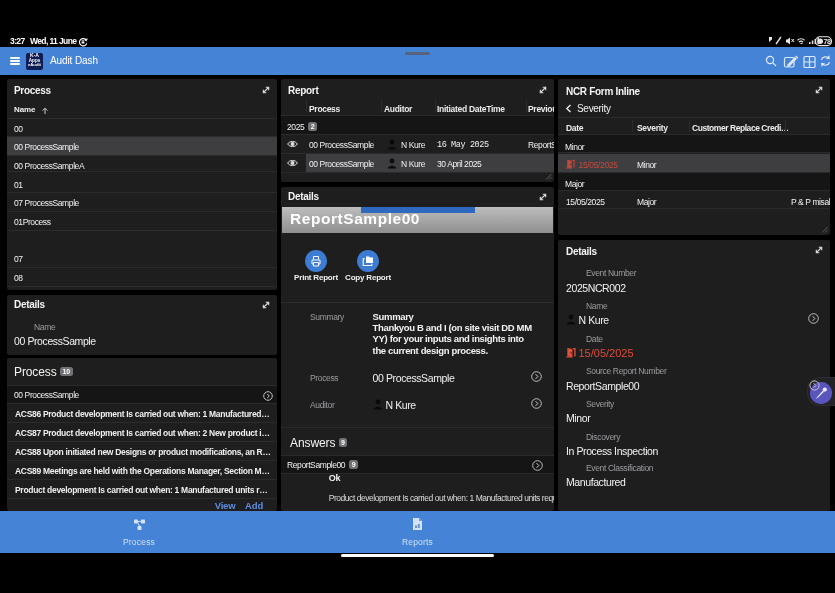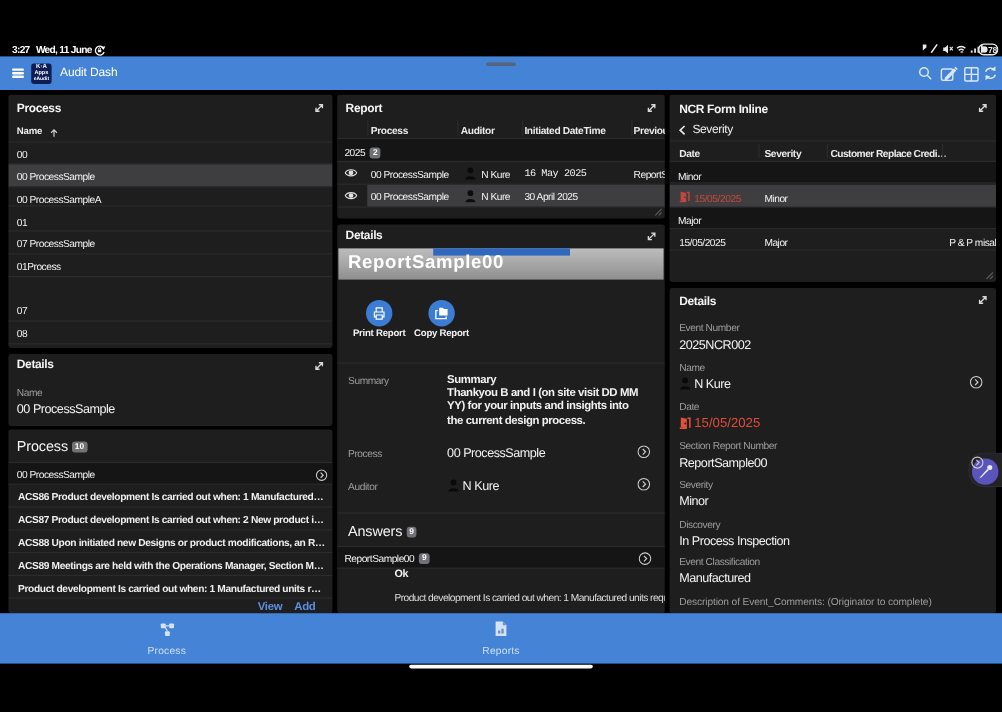--- a/index.html
+++ b/index.html
@@ -1,20 +1,20 @@
 <!DOCTYPE html>
 <html><head>
 <meta charset="utf-8">
 <style>
 *{margin:0;padding:0;box-sizing:border-box;font-family:"Liberation Sans",sans-serif;}
 html,body{width:835px;height:593px;background:#000;overflow:hidden;position:relative;}
 .abs{position:absolute;}
 .card{position:absolute;background:#1e1e1f;border-radius:2px;overflow:hidden;}
 .hdr{position:absolute;left:7px;font-weight:bold;font-size:10px;letter-spacing:-.3px;color:#f4f4f4;}
-.lbl{color:#9d9da1;font-size:8.5px;letter-spacing:-.35px;}
+.lbl{color:#9d9da1;font-size:8.5px;letter-spacing:-.35px;margin-left:20px;}
 .val{color:#f2f2f3;font-size:10.5px;letter-spacing:-.4px;}
 .rtx{color:#f2f2f3;font-size:8.5px;letter-spacing:-.4px;}
 .badge{display:inline-block;background:#717276;color:#fff;font-size:7px;font-weight:bold;border-radius:2.5px;padding:1px 2.5px;vertical-align:1px;letter-spacing:0;}
 .rowline{border-bottom:1px solid #2b2b2d;}
 svg{display:block;}
 .acsrow span{position:absolute;left:8px;top:5px;font-size:8.5px;font-weight:bold;letter-spacing:-.3px;color:#f0f0f1;white-space:nowrap;overflow:hidden;text-overflow:ellipsis;max-width:256px;display:block;}
 .circarrow{position:absolute;}
 .grouprow{background:#151516;}
 .colh{top:5.5px;font-size:8.5px;font-weight:bold;color:#ececec;letter-spacing:-.3px;white-space:nowrap;}
 .colsep{top:2px;bottom:2px;width:1px;background:#2b2b2d;}
@@ -323,29 +323,28 @@
       <path d="M4.6 3.2 L6.9 5.5 L4.6 7.8" stroke="#cfcfcf" stroke-width="1" fill="none"></path>
     </svg>
   <div class="abs lbl" style="left:8px;top:93.5px;">Date</div>
   <svg class="abs" style="left:8px;top:106.5px;" width="11" height="11" viewBox="0 0 10 10">
       <path d="M1.2 0.8 L5.8 1.8 L5.8 9.4 L1.2 7.9 Z" fill="#e0503c"></path>
       <circle cx="4.6" cy="5.4" r="0.7" fill="#1e1e1f"></circle>
       <path d="M6.3 1.4 H8.1 V8.6" stroke="#e0503c" stroke-width="1.2" fill="none"></path>
       <path d="M0.4 8.9 H5.8" stroke="#e0503c" stroke-width="1.2" fill="none"></path>
     </svg>
   <div class="abs" style="left:20.5px;top:107px;font-size:11px;letter-spacing:0;color:#e04a38;">15/05/2025</div>
-  <div class="abs lbl" style="left:8px;top:126px;">Section Report Number</div>
+  <div class="abs lbl" style="left:8px;top:126px;">Source Report Number</div>
   <div class="abs val" style="left:8px;top:140px;">ReportSample00</div>
   <div class="abs lbl" style="left:8px;top:159px;">Severity</div>
   <div class="abs val" style="left:8px;top:172px;">Minor</div>
   <div class="abs lbl" style="left:8px;top:191.5px;">Discovery</div>
   <div class="abs val" style="left:8px;top:205px;">In Process Inspection</div>
   <div class="abs lbl" style="left:8px;top:222.5px;">Event Classification</div>
   <div class="abs val" style="left:8px;top:236px;">Manufactured</div>
-  <div class="abs lbl" style="left:8px;top:256px;white-space:nowrap;letter-spacing:-.1px;">Description of Event_Comments: (Originator to complete)</div>
 </div>
 <div class="abs" style="left:806.5px;top:377px;width:29px;height:28.5px;background:#232327;border:1px solid #2e2e31;border-right:none;border-radius:13px 0 0 13px;"></div>
 <div class="abs" style="left:810px;top:382px;width:21.5px;height:21.5px;border-radius:50%;background:#5a54bd;"></div>
 <svg class="abs" style="left:812.5px;top:384.5px;" width="17" height="17" viewBox="0 0 17 17">
     <circle cx="11.8" cy="4.6" r="2.1" fill="#ececee"></circle>
     <path d="M9.9 5.6 L4.4 11.8 L2.8 13.9 L5.1 12.6 L11 6.7 Z" fill="#ececee"></path>
   </svg>
 <svg class="abs" style="left:808.5px;top:379.5px;" width="11" height="11" viewBox="0 0 11 11">
     <circle cx="5.5" cy="5.5" r="4.6" stroke="#c9c9cb" stroke-width="1" fill="none"></circle>
     <path d="M4.6 3.2 L6.9 5.5 L4.6 7.8" stroke="#c9c9cb" stroke-width="1" fill="none"></path>

